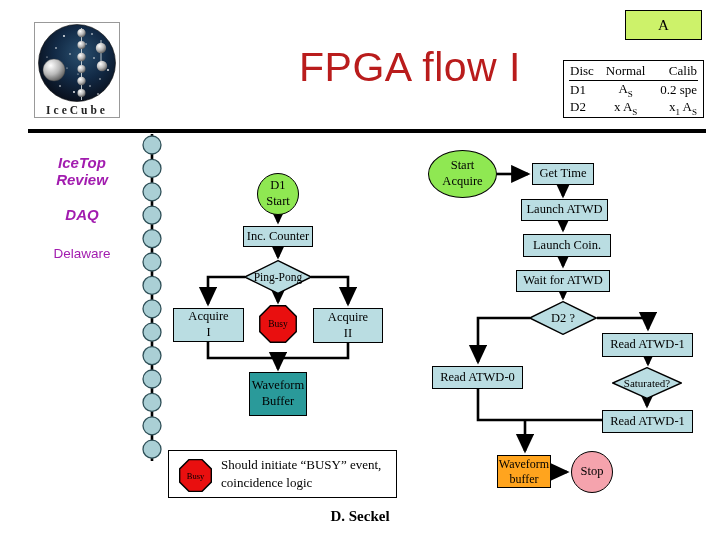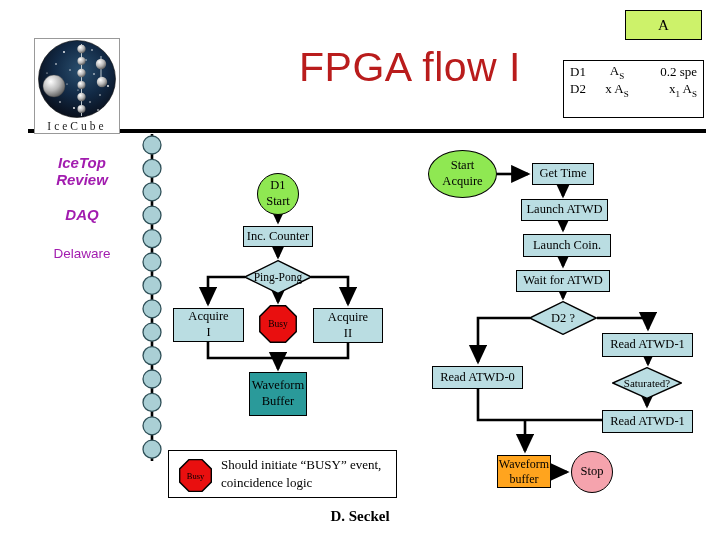--- a/index.html
+++ b/index.html
@@ -51,21 +51,21 @@
   .legend { left:168px; top:450px; width:229px; height:48px; background:#fff; border:1.6px solid #000; z-index:3; }
   .legend-text { position:absolute; left:52px; top:5px; width:175px; font-size:13px; line-height:1.35;
     white-space:pre-line; }
   .footer { left:280px; top:508px; width:160px; text-align:center; font-size:15px; font-weight:600; z-index:3; }
 
   
   .conn { stroke:#000; stroke-width:2.6; fill:none; }
   .chain-dot { fill:var(--chain-dot,#aacfd5); stroke:#2f5058; stroke-width:1.3; }
 
   
-  .logo { left:34px; top:38px; width:86px; height:96px; z-index:3; }
+  .logo { left:34px; top:22px; width:86px; height:96px; z-index:3;font-weight:bold; }
   .logo-caption { position:absolute; left:0; right:0; bottom:2px; text-align:center;
     font-size:11.5px; letter-spacing:3px; color:#222; font-family:"Liberation Serif",serif; }
 </style>
 </head>
 <body>
 
 <div class="abs corner-box">A</div>
 
 <div class="abs logo">
   <svg width="86" height="96" viewBox="0 0 86 96">
@@ -117,20 +117,25 @@
       <circle cx="68" cy="44" r="5.2" fill="url(#sph)"></circle>
   </svg>
   <div class="logo-caption">IceCube</div>
 </div>
 
 <div class="abs slide-title">FPGA flow I</div>
 
 <div class="abs disc-table-wrap">
   <table class="disc">
     <tbody>
+        <tr>
+      <th>Disc</th>
+      <th class="c2">Normal</th>
+      <th class="c3">Calib</th>
+    </tr>
     <tr>
       <td>D1</td>
       <td class="c2"><span>A</span><sub>S</sub></td>
       <td class="c3">0.2 spe</td>
     </tr>
     <tr>
       <td>D2</td>
       <td class="c2"><span>x A</span><sub>S</sub></td>
       <td class="c3"><span>x</span><sub>1</sub><span> A</span><sub>S</sub></td>
     </tr>

